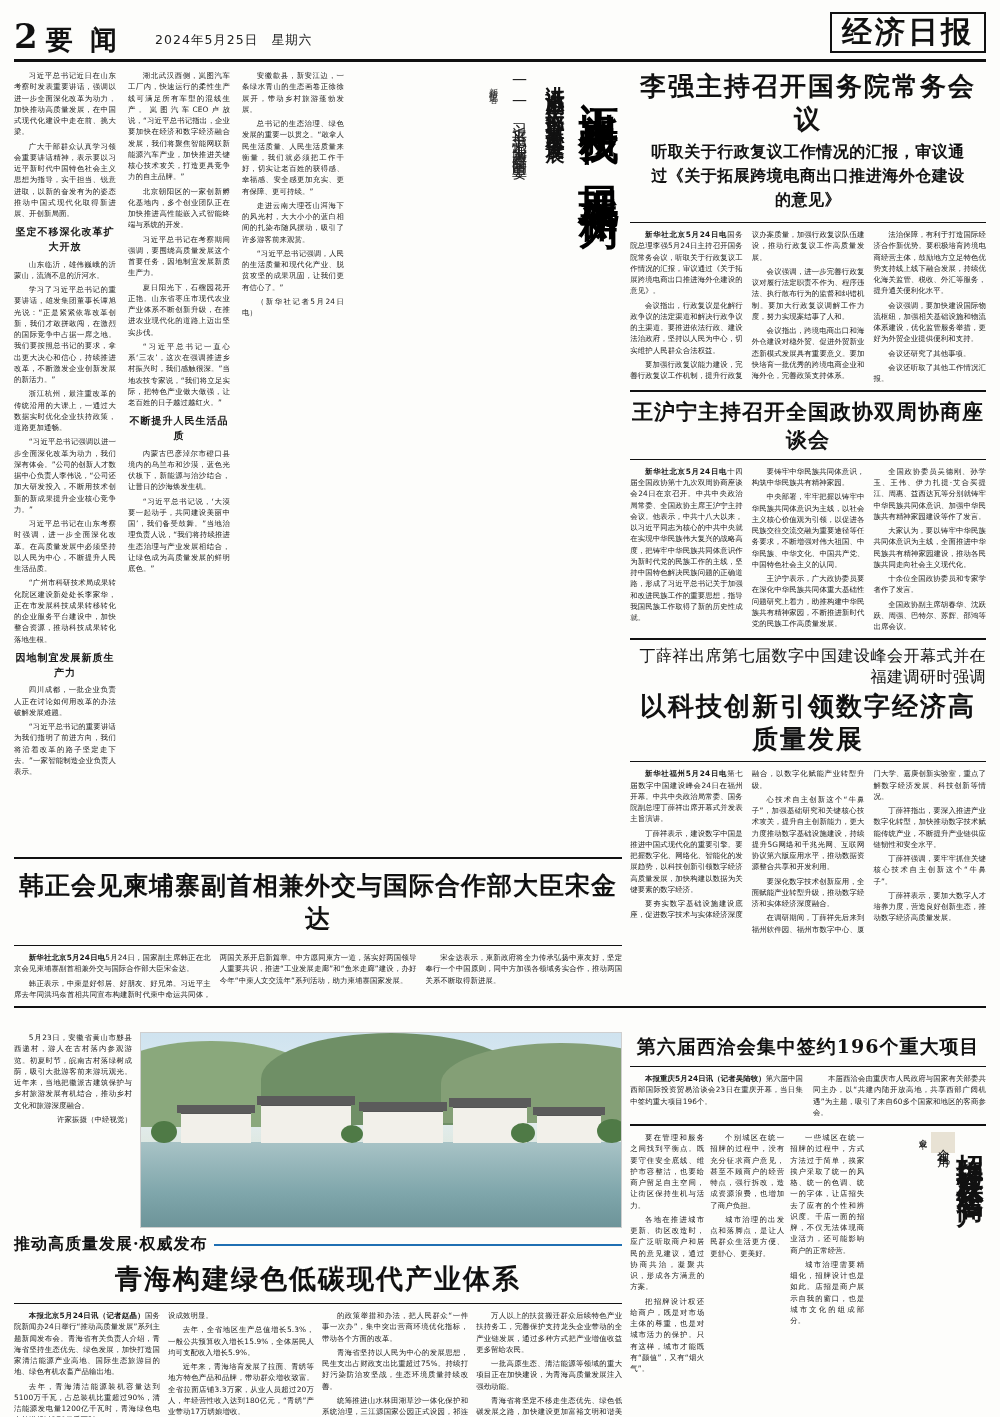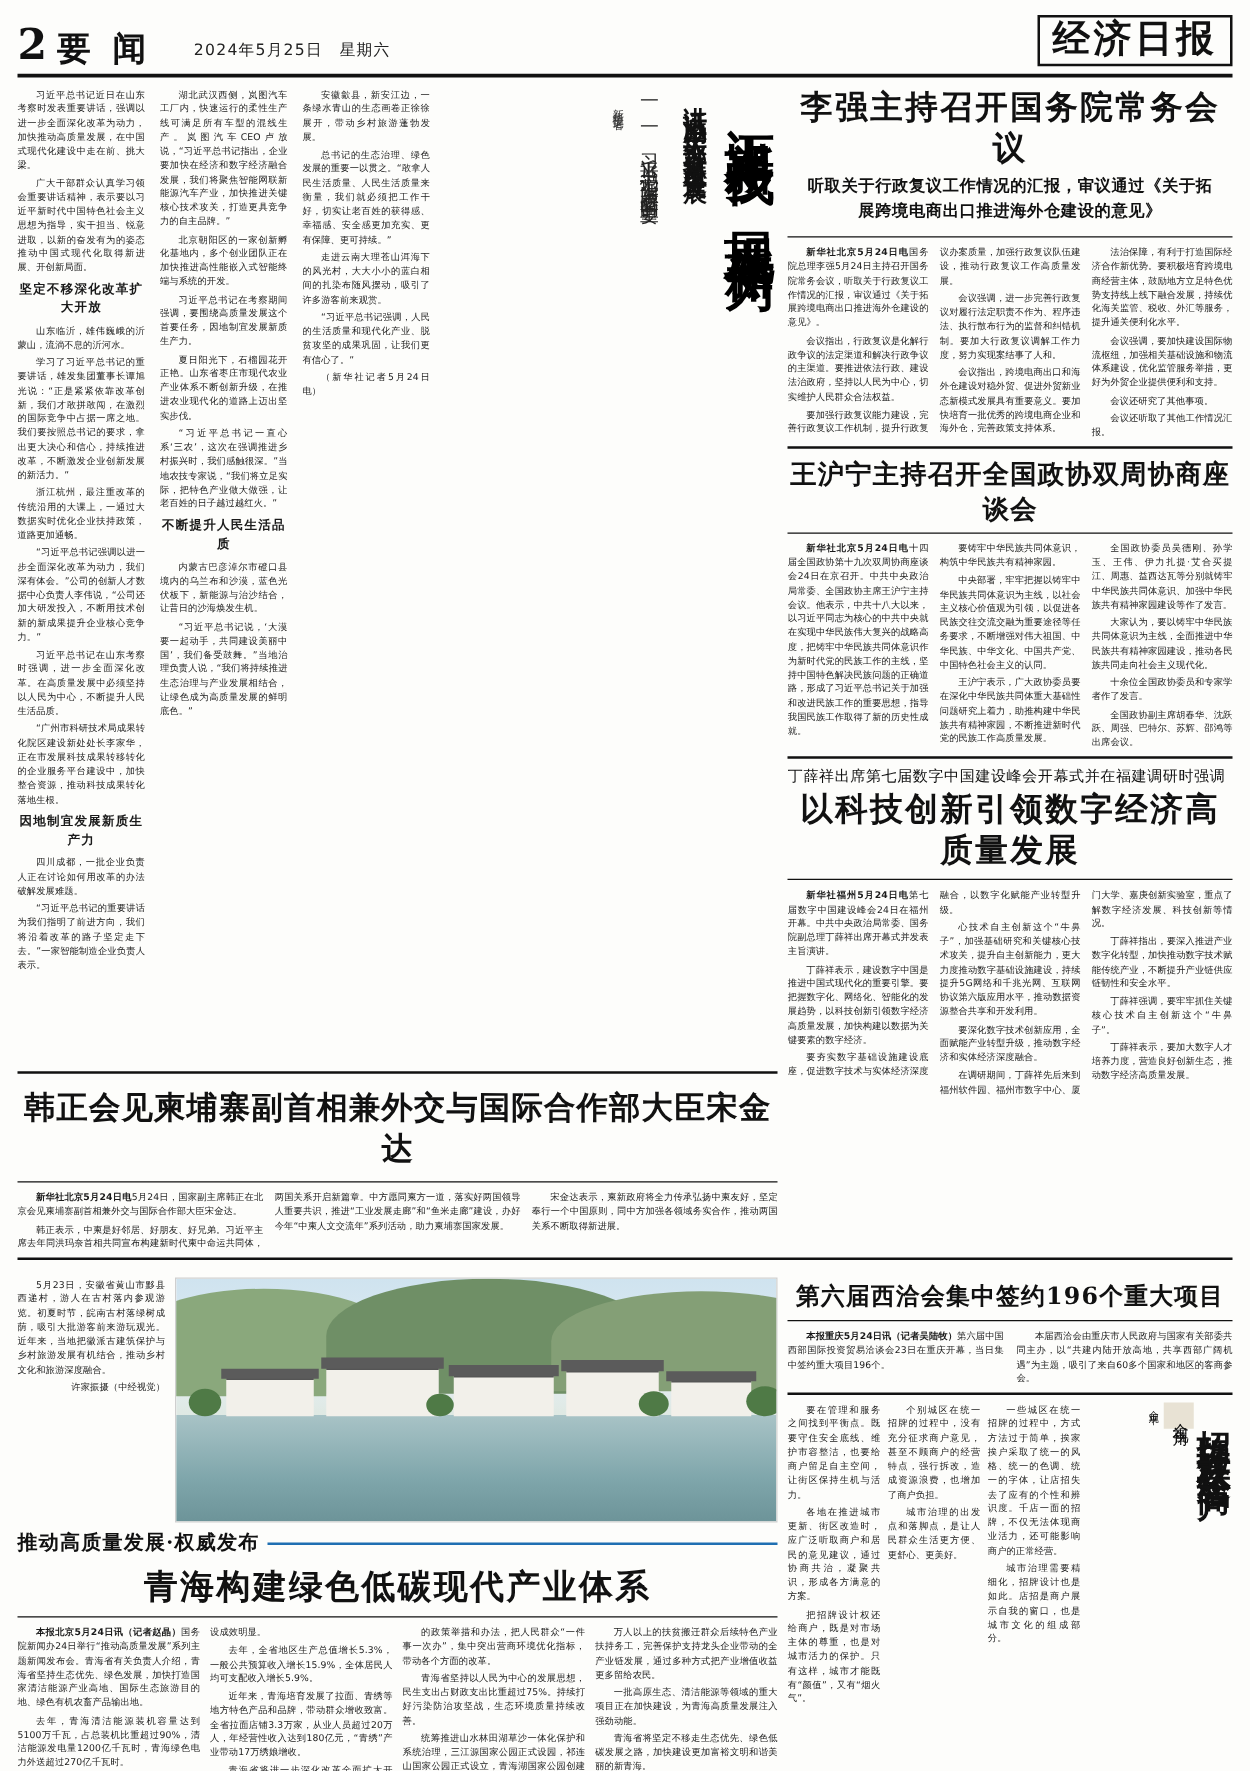--- a/index.html
+++ b/index.html
@@ -56,32 +56,32 @@
   .vbyline {
     writing-mode:vertical-rl; text-orientation:upright;
     font-size:9px; letter-spacing:2px; margin-left:8px; color:#333; align-self:flex-start; margin-top:10px;
   }
 
   
   .hr-thin { border-top:1px solid #111; margin:6px 0; }
   .hr-bold { border-top:2px solid #111; margin:6px 0; }
   .art-title-1 { font-size:26px; font-weight:bold; text-align:center; letter-spacing:2px; font-family:"DejaVu Serif","Liberation Serif",serif; line-height:1.25; }
   .art-title-2 { font-size:21px; font-weight:bold; text-align:center; letter-spacing:1px; font-family:"DejaVu Serif","Liberation Serif",serif; line-height:1.3; }
-  .art-sub { font-size:13px; font-weight:bold; text-align:center; line-height:1.5; margin:5px 14px 4px 14px; letter-spacing:0.5px; }
-  .kicker { font-size:12px; text-align:left; margin-bottom:2px; letter-spacing:0.5px; }
+  .art-sub { font-size:16px; font-weight:bold; text-align:center; line-height:1.5; margin:5px 14px 4px 14px; letter-spacing:0.5px; }
+  .kicker { font-size:16px; text-align:right; margin-bottom:2px; letter-spacing:0.5px; }
   .two-col { column-count:2; column-gap:10px; column-rule:0; }
   .three-col { column-count:3; column-gap:9px; }
   .four-col { column-count:4; column-gap:8px; }
 
   
   .banner-headline { font-size:25px; font-weight:bold; text-align:center; letter-spacing:1px;
                      font-family:"DejaVu Serif","Liberation Serif",serif; margin:4px 0 4px 0; }
 
   
-  .bottom { display:flex; gap:8px; margin-top:6px; height:400px; border-top:2px solid #111; padding-top:14px; }
+  .bottom { display:flex; gap:8px; margin-top:6px; height:400px; border-top:2px solid #111; padding-top:24px; }
   .b-left { width:612px; }
   .b-right { width:358px; }
 
   .photo-block { display:flex; gap:8px; height:196px; }
   .photo-caption { width:118px; font-size:7.2px; line-height:1.55; text-align:justify; }
   .photo { flex:1; position:relative; overflow:hidden; border:1px solid #cfcfcf; }
   .sky { position:absolute; inset:0; background:linear-gradient(#cfe3ef 0%, #e4eef3 40%, #dfe9e4 55%, #cfe0d6 100%); }
   .hill { position:absolute; background:#7d9a72; border-radius:50% 50% 0 0; }
   .water { position:absolute; left:0; right:0; bottom:0; height:44%; background:linear-gradient(#a8c3c6,#7fa6ab 60%,#6d9499); }
   .bldg { position:absolute; background:#f2f0ea; border-top:3px solid #555; }

